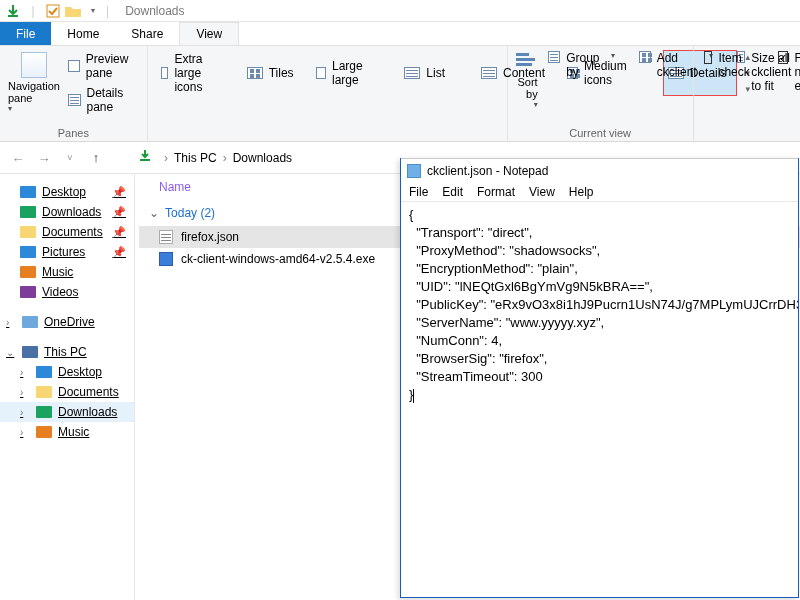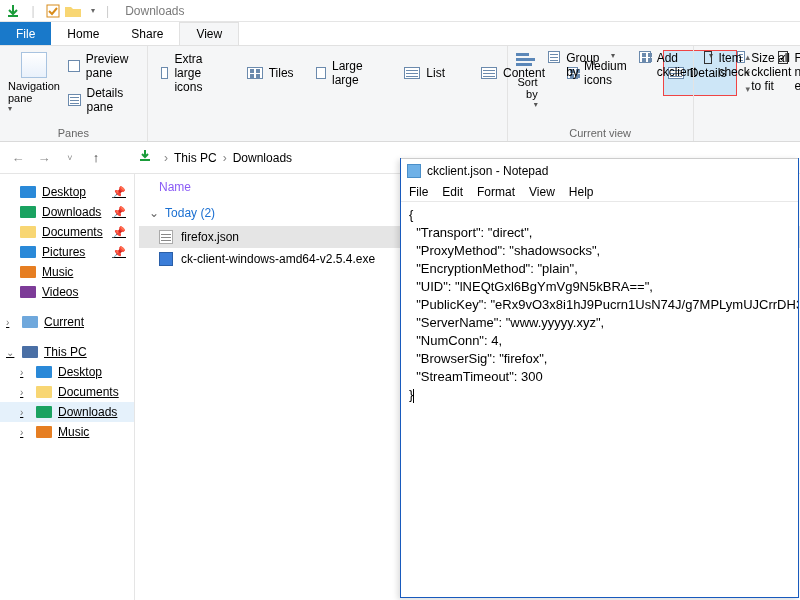--- a/index.html
+++ b/index.html
@@ -280,21 +280,21 @@
         <span>Music</span>
       </div>
     <div class="side-item">
         <span class="sq purple"></span>
         <span>Videos</span>
       </div>
     <div class="side-sp"></div>
     <div class="side-item head">
         <span class="chev">›</span>
         <span class="sq cloud"></span>
-        <span>Current</span>
+        <span>OneDrive</span>
       </div>
     <div class="side-sp"></div>
     <div class="side-item head">
         <span class="chev">⌄</span>
         <span class="sq pc"></span>
         <span>This PC</span>
       </div>
     <div class="side-item">
         <span class="chev">›</span>
         <span class="sq blue"></span>

